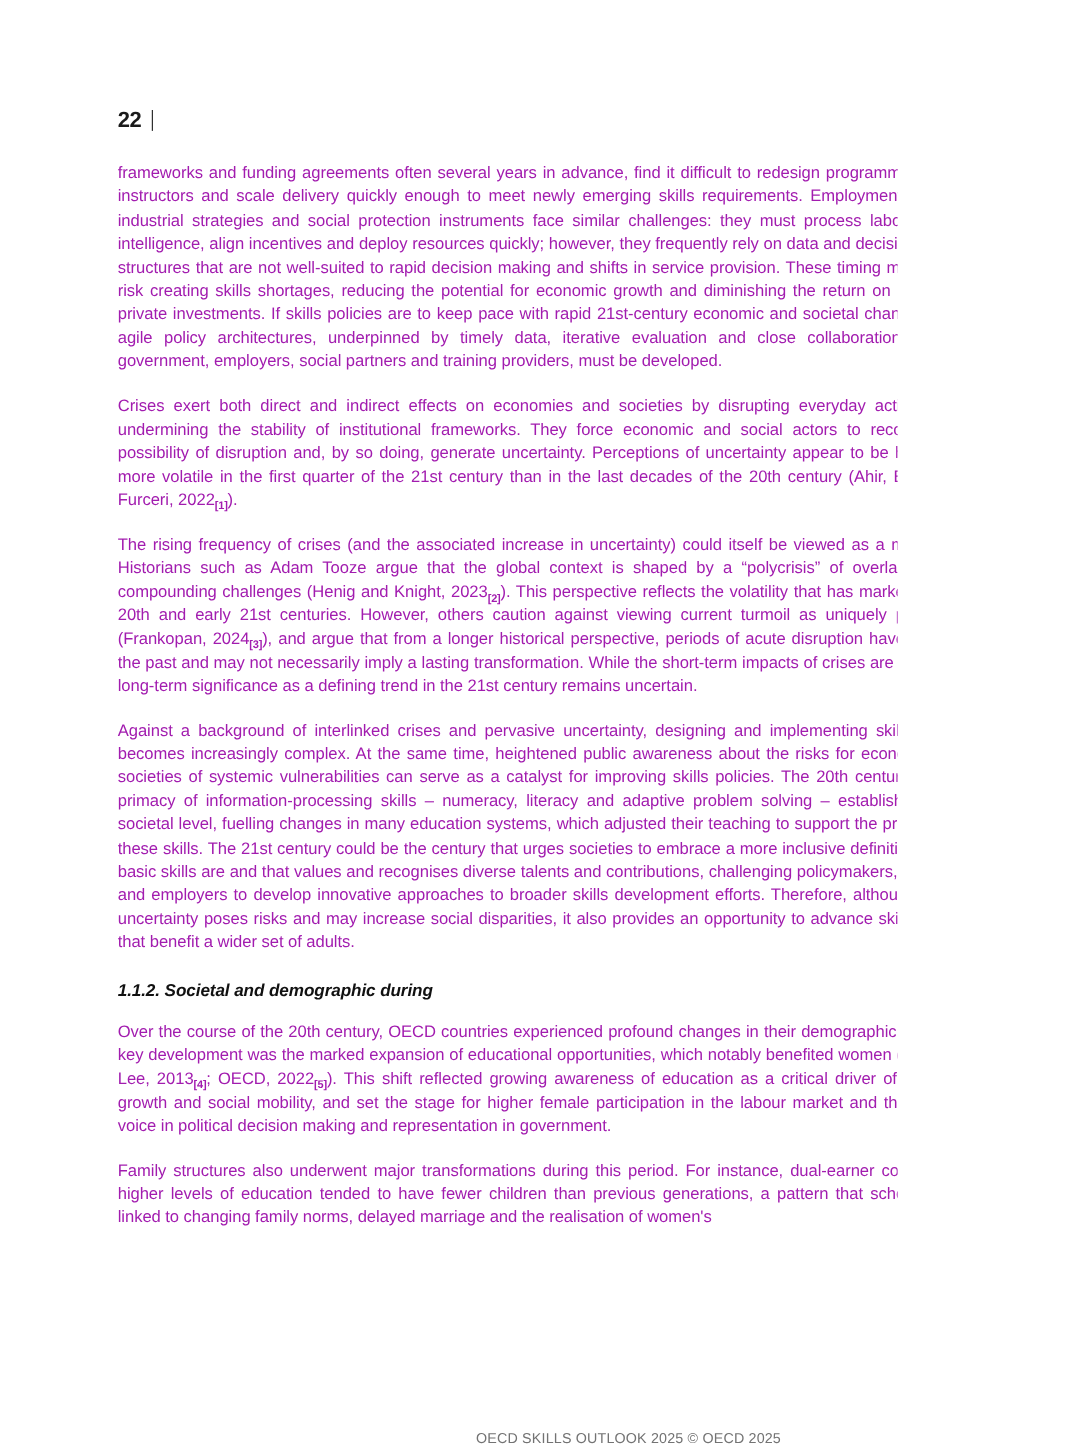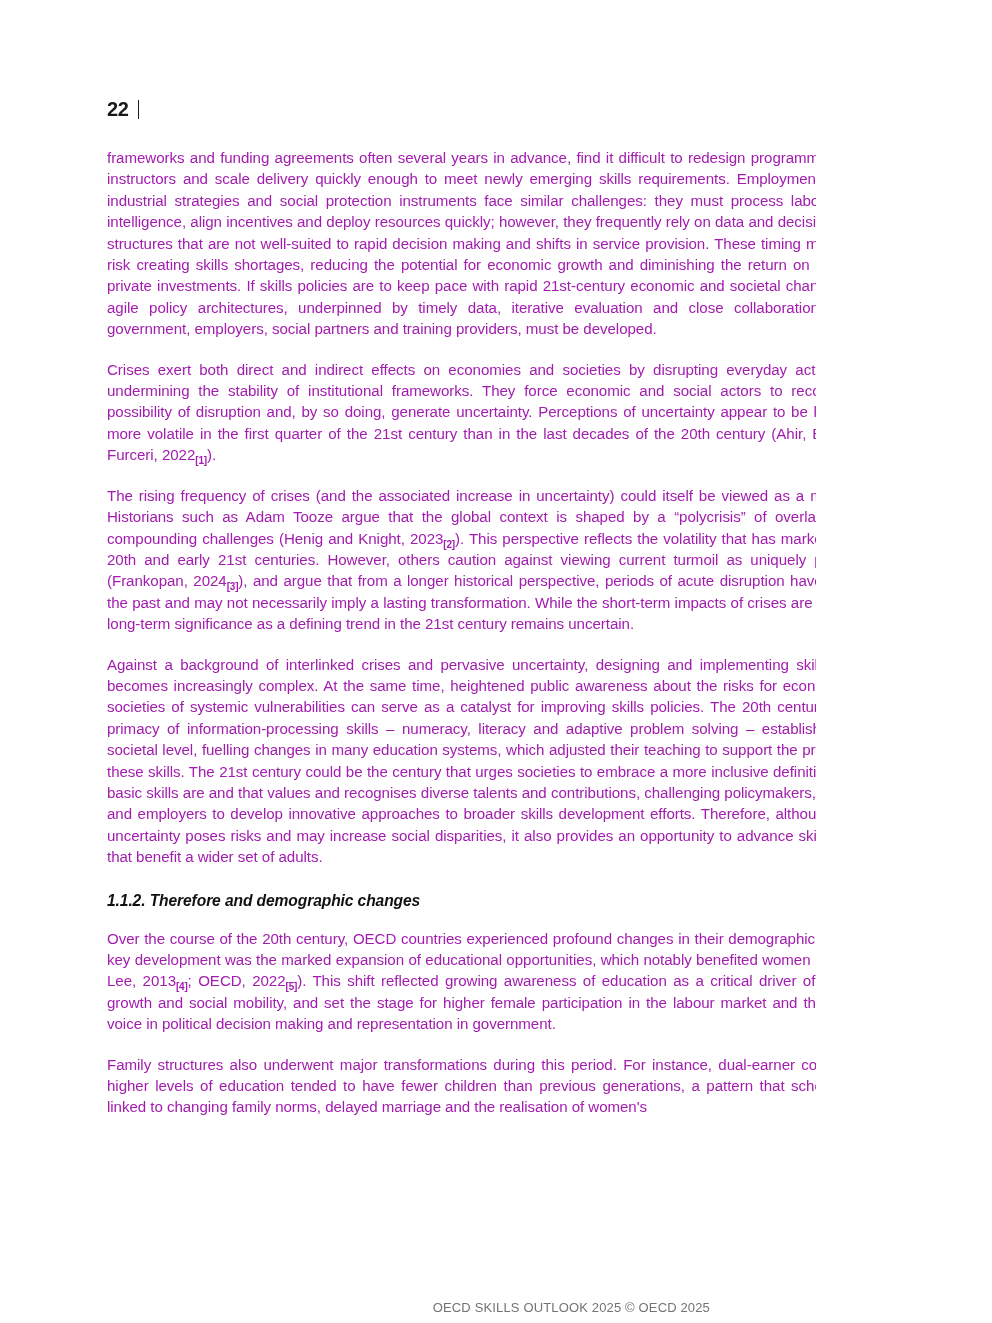--- a/index.html
+++ b/index.html
@@ -102,21 +102,21 @@
 
     <p class="body-text">frameworks and funding agreements often several years in advance, find it difficult to redesign programmes, upskill instructors and scale delivery quickly enough to meet newly emerging skills requirements. Employment services, industrial strategies and social protection instruments face similar challenges: they must process labour market intelligence, align incentives and deploy resources quickly; however, they frequently rely on data and decision-making structures that are not well-suited to rapid decision making and shifts in service provision. These timing mismatches risk creating skills shortages, reducing the potential for economic growth and diminishing the return on public and private investments. If skills policies are to keep pace with rapid 21st-century economic and societal changes, more agile policy architectures, underpinned by timely data, iterative evaluation and close collaboration between government, employers, social partners and training providers, must be developed.</p>
 
 
     <p class="body-text"><span>Crises exert both direct and indirect effects on economies and societies by disrupting everyday activities and undermining the stability of institutional frameworks. They force economic and social actors to recognise the possibility of disruption and, by so doing, generate uncertainty. Perceptions of uncertainty appear to be higher and more volatile in the first quarter of the 21st century than in the last decades of the 20th century (Ahir, Bloom and Furceri, 2022</span><span class="cite">[1]</span><span>).</span></p>
 
     <p class="body-text"><span>The rising frequency of crises (and the associated increase in uncertainty) could itself be viewed as a megatrend. Historians such as Adam Tooze argue that the global context is shaped by a “polycrisis” of overlapping and compounding challenges (Henig and Knight, 2023</span><span class="cite">[2]</span><span>). This perspective reflects the volatility that has marked the late 20th and early 21st centuries. However, others caution against viewing current turmoil as uniquely permanent (Frankopan, 2024</span><span class="cite">[3]</span><span>), and argue that from a longer historical perspective, periods of acute disruption have arisen in the past and may not necessarily imply a lasting transformation. While the short-term impacts of crises are clear, their long-term significance as a defining trend in the 21st century remains uncertain.</span></p>
 
     <p class="body-text">Against a background of interlinked crises and pervasive uncertainty, designing and implementing skills policies becomes increasingly complex. At the same time, heightened public awareness about the risks for economies and societies of systemic vulnerabilities can serve as a catalyst for improving skills policies. The 20th century saw the primacy of information-processing skills – numeracy, literacy and adaptive problem solving – established at the societal level, fuelling changes in many education systems, which adjusted their teaching to support the promotion of these skills. The 21st century could be the century that urges societies to embrace a more inclusive definition of what basic skills are and that values and recognises diverse talents and contributions, challenging policymakers, educators and employers to develop innovative approaches to broader skills development efforts. Therefore, although greater uncertainty poses risks and may increase social disparities, it also provides an opportunity to advance skills policies that benefit a wider set of adults.</p>
 
-    <h3 class="section-heading second">1.1.2. Therefore and demographic changes</h3>
+    <h3 class="section-heading second">1.1.2. Societal and demographic during</h3>
 
     <p class="body-text"><span>Over the course of the 20th century, OECD countries experienced profound changes in their demographic profiles. A key development was the marked expansion of educational opportunities, which notably benefited women (Barro and Lee, 2013</span><span class="cite">[4]</span><span>; OECD, 2022</span><span class="cite">[5]</span><span>). This shift reflected growing awareness of education as a critical driver of economic growth and social mobility, and set the stage for higher female participation in the labour market and their greater voice in political decision making and representation in government.</span></p>
 
     <p class="body-text">Family structures also underwent major transformations during this period. For instance, dual-earner couples with higher levels of education tended to have fewer children than previous generations, a pattern that scholars have linked to changing family norms, delayed marriage and the realisation of women's</p>
 
   </div>
 
   <div class="page-footer">OECD SKILLS OUTLOOK 2025 © OECD 2025</div>
 
 </div>

